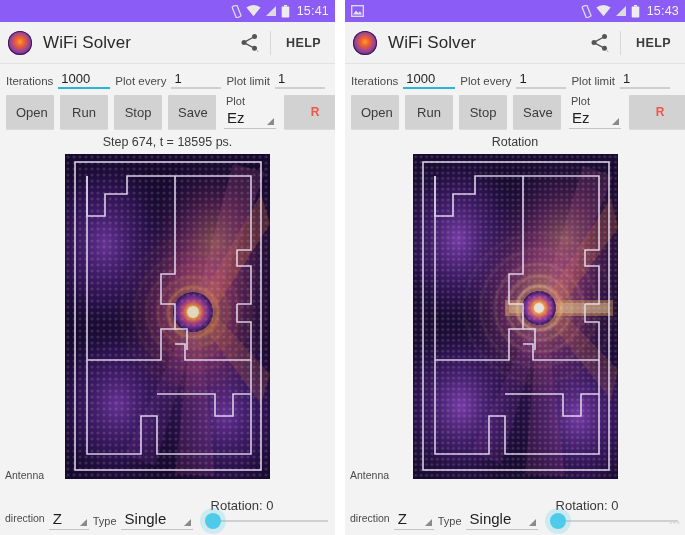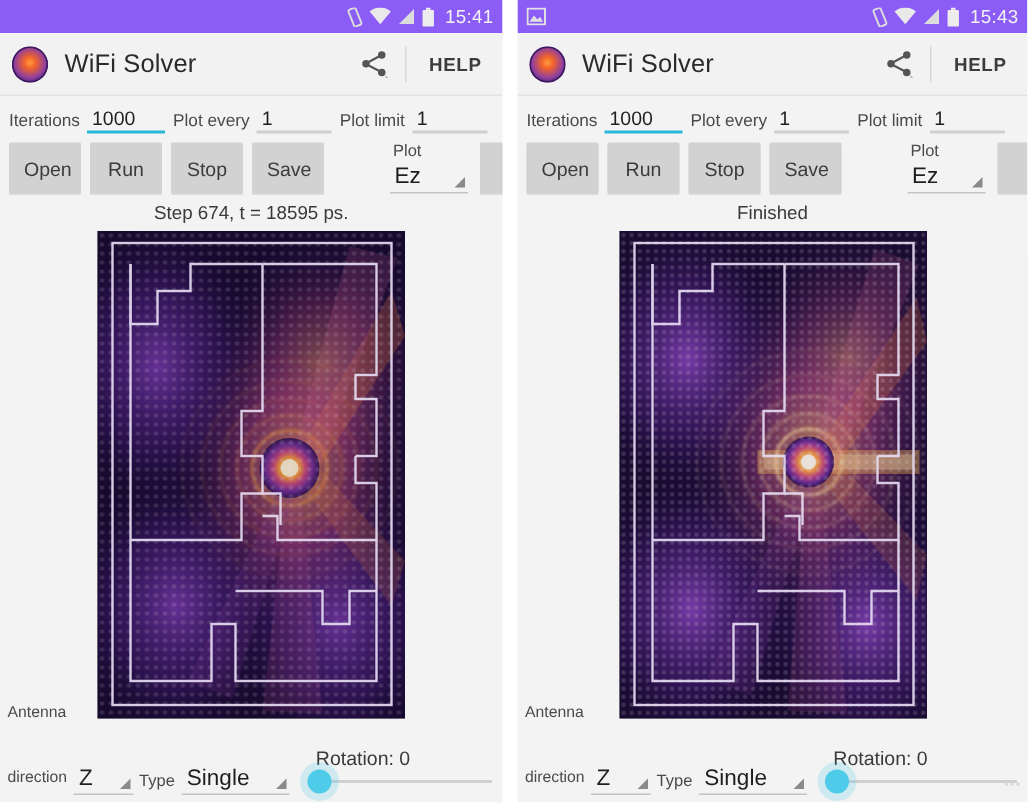--- a/index.html
+++ b/index.html
@@ -45,21 +45,21 @@
   .w-iter { width:52px; }
   .w-sm  { width:50px; }
 
   
   .btnrow { display:flex; align-items:flex-end; padding:3px 6px 0 6px; gap:6px; }
   .mbtn { background:#d2d2d2; color:#3b3b3b; font-size:13px; border:none;
           height:34px; min-width:48px; padding:0 10px; border-radius:1px;
           font-family:"Liberation Sans", sans-serif; box-shadow:0 1px 0 rgba(0,0,0,.10); }
   .mbtn.rbtn { color:#f2564a; min-width:62px; font-weight:bold; font-size:12px; }
   .spin { display:flex; flex-direction:column; align-items:flex-start; min-width:56px;
-          padding-left:2px;margin-left:36px; }
+          padding-left:2px; }
   .spin .sp-label { font-size:11px; color:#4a4a4a; line-height:13px; padding-left:2px; }
   .sp-val { display:flex; align-items:flex-end; gap:19px; border-bottom:1px solid #c4c4c4;
             padding:0 2px 1px 3px; min-width:52px; }
   .sp-text { font-size:15px; color:#1e1e1e; line-height:19px; }
   .caret { width:0; height:0; border-left:7px solid transparent; border-bottom:7px solid #8a8a8a;
            margin-bottom:2px; margin-left:auto; }
 
   
   .statusline { text-align:center; font-size:12.5px; color:#3a3a3a; padding:6px 0 5px 0; }
 
@@ -339,21 +339,21 @@
       <div class="spin">
         <span class="sp-label">Plot</span>
         <span class="sp-val">
           <span class="sp-text">Ez</span>
           <span class="caret"></span>
         </span>
       </div>
       <button class="mbtn rbtn">R</button>
     </div>
 
-    <div class="statusline">Finished</div>
+    <div class="statusline">Rotation</div>
 
     <div class="canvas-wrap">
       <div class="canvas" style="width:205px;height:325px;">
         <svg class="fieldimg" viewBox="0 0 205 325" preserveAspectRatio="none">
           <defs>
             <radialGradient id="srcR" cx="0.5" cy="0.5" r="0.5">
               <stop offset="0%" stop-color="#fffbe8"></stop>
               <stop offset="18%" stop-color="#ffdf96"></stop>
               <stop offset="38%" stop-color="#f89a45"></stop>
               <stop offset="60%" stop-color="#c84a85"></stop>

